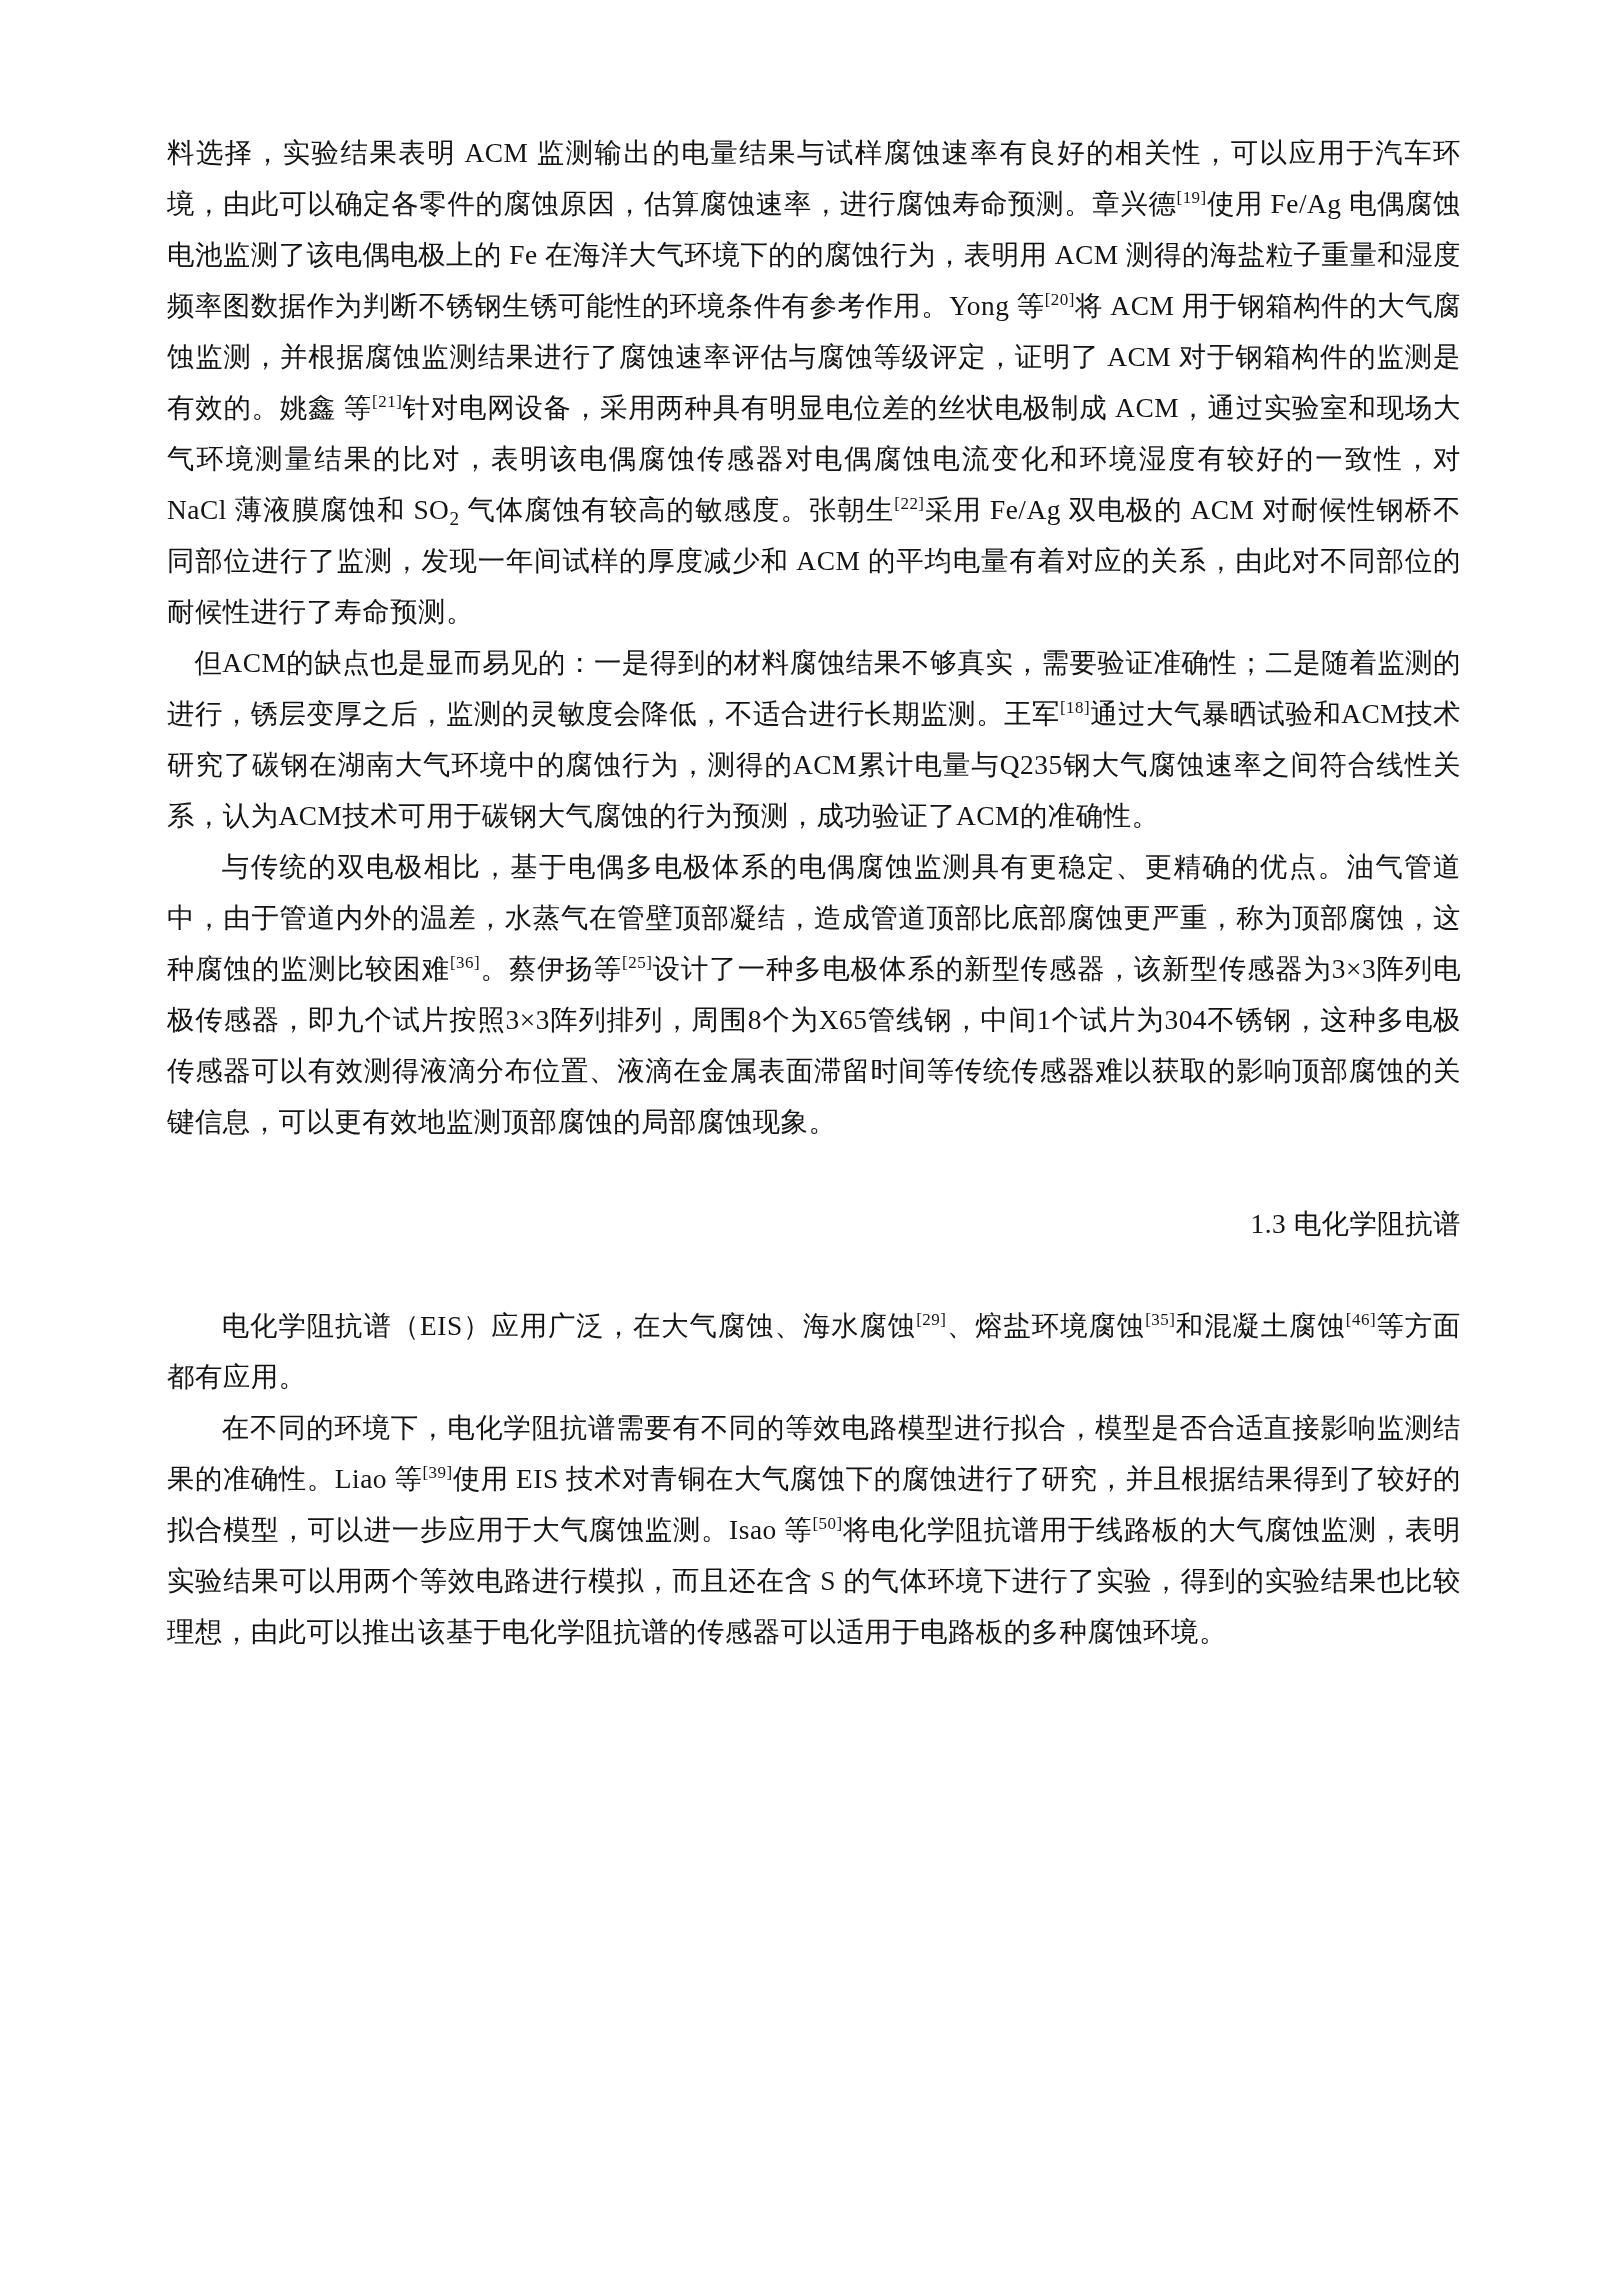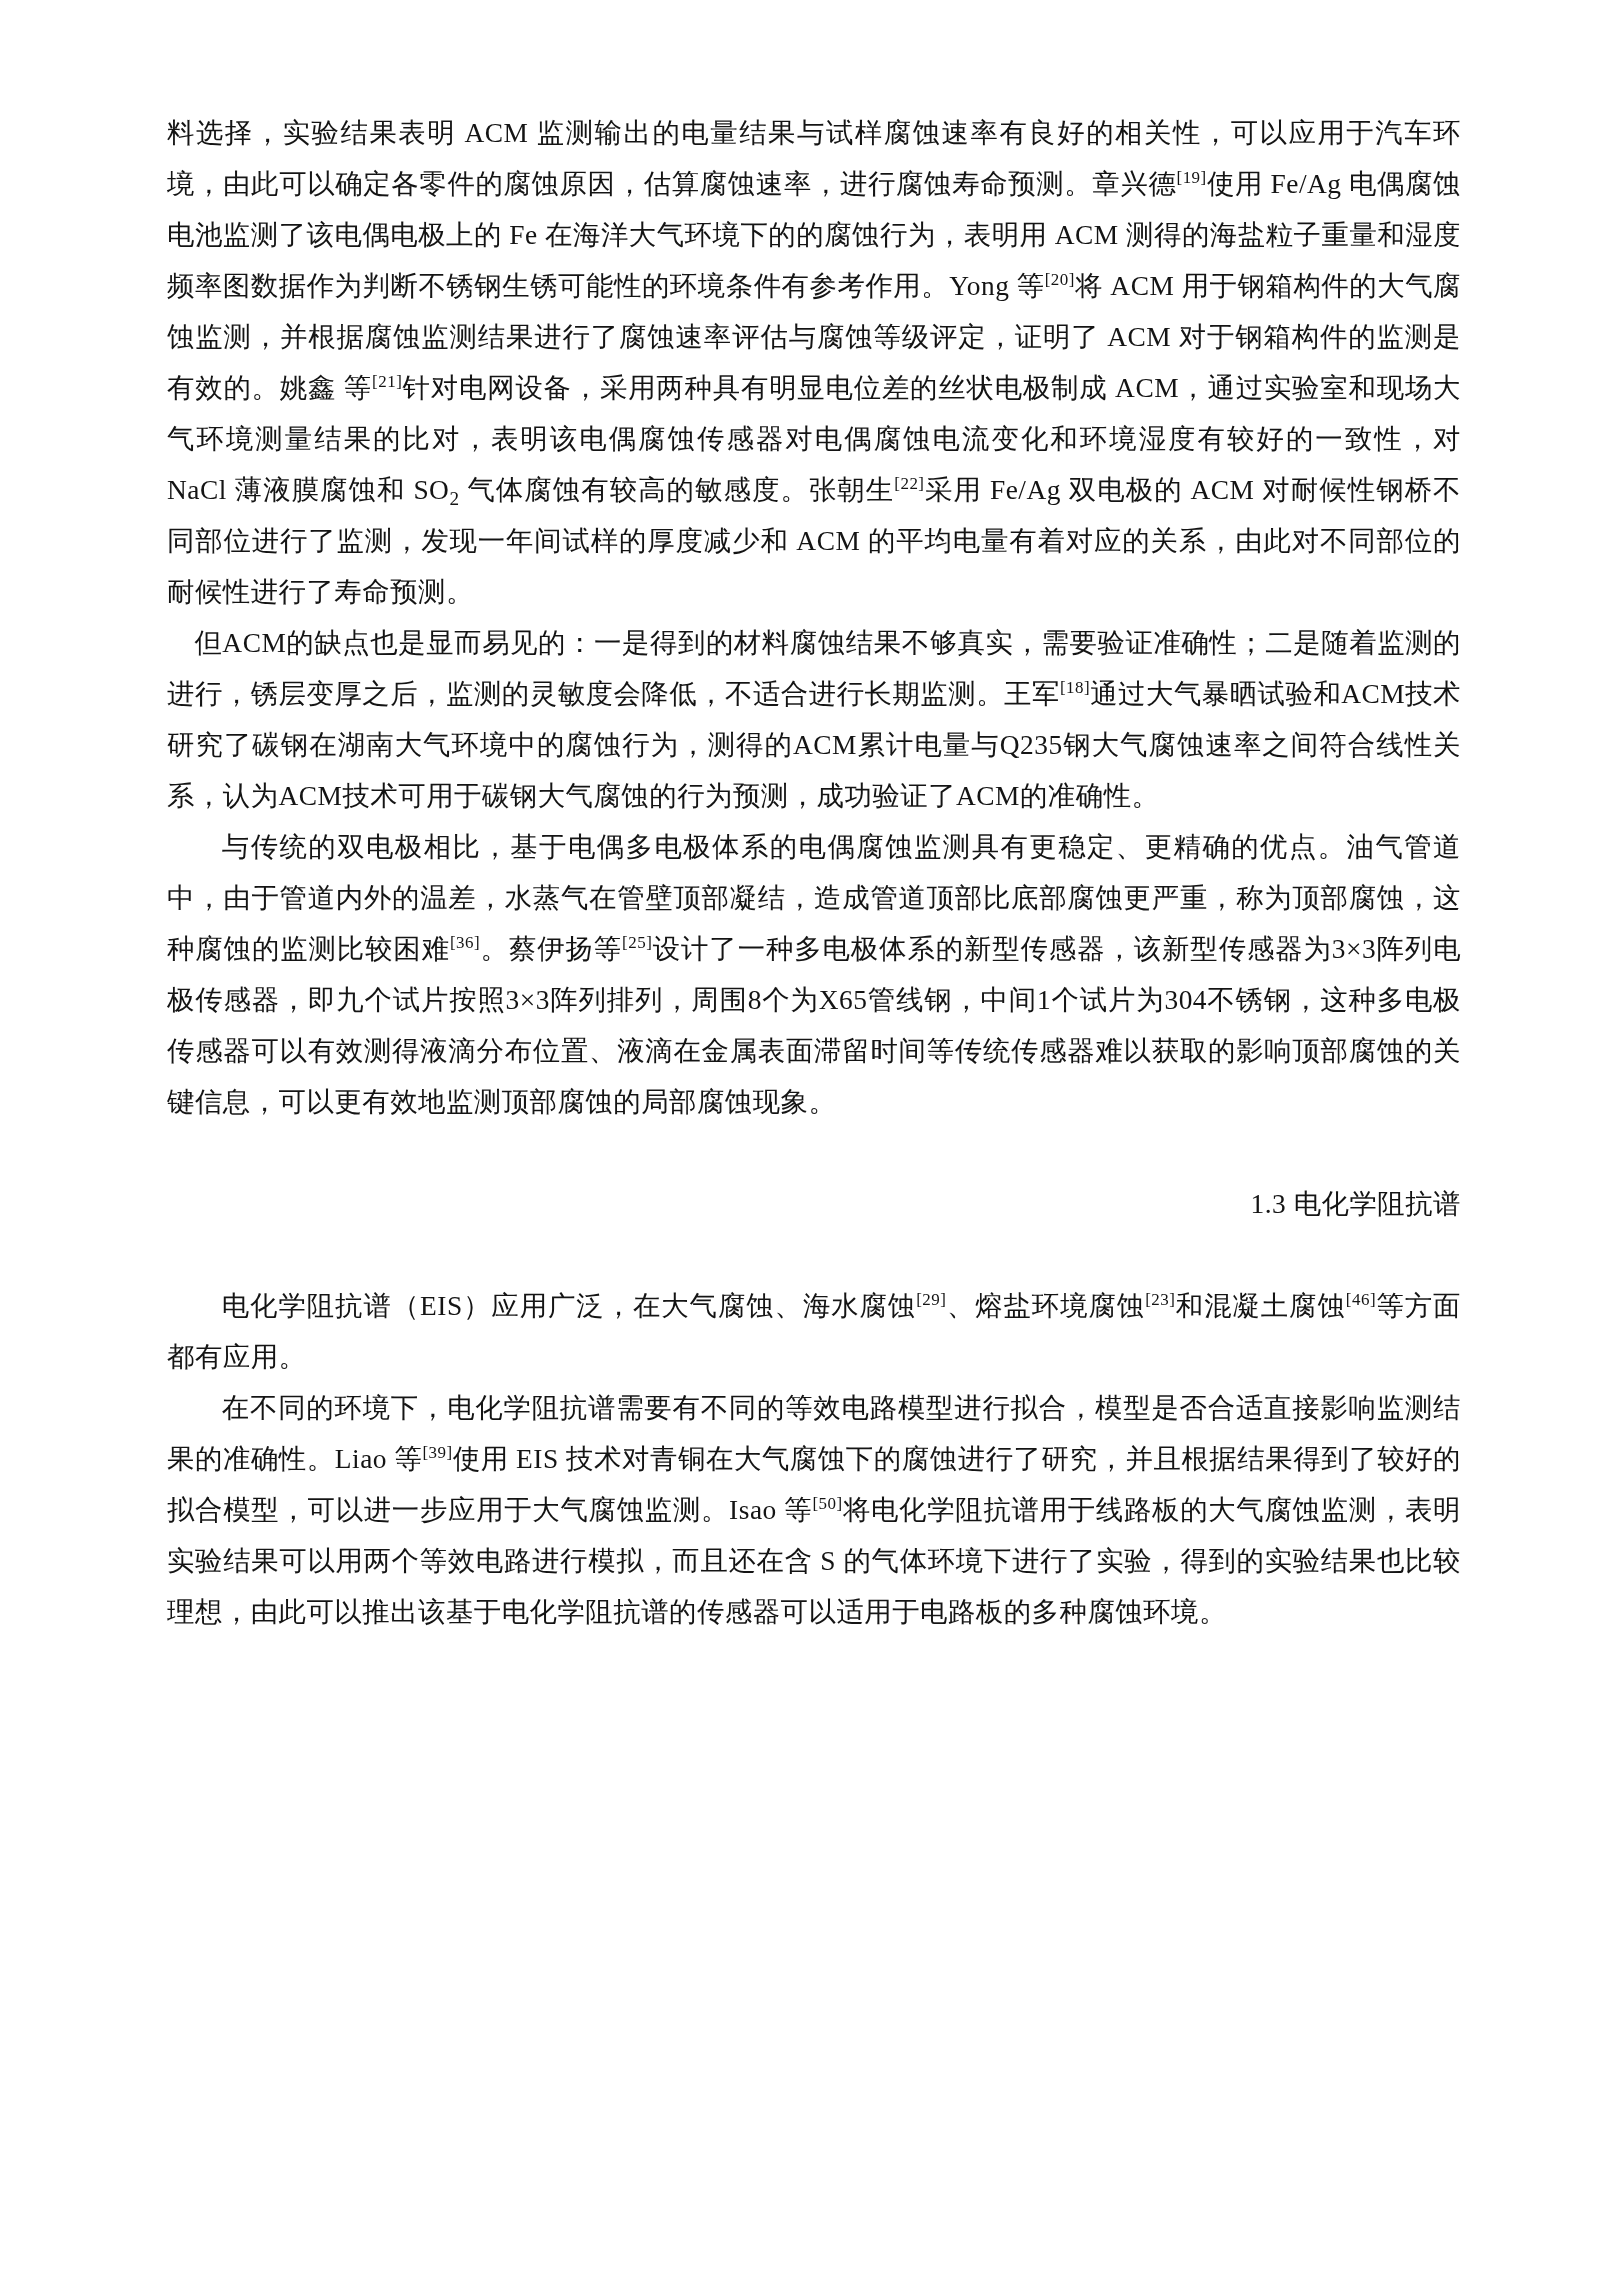--- a/index.html
+++ b/index.html
@@ -10,21 +10,21 @@
     height: 2293px;
     margin: 0 auto;
     background: #ffffff;
     overflow: hidden;
     font-family: "Liberation Serif", "DejaVu Serif", serif;
     color: #141414;
   }
   .text-block {
     position: absolute;
     left: 167px;
-    top: 108px;
+    top: 128px;
     width: 1294px;
     font-size: 27.4px;
     line-height: 51px;
     text-align: justify;
     letter-spacing: 0.5px;
   }
   p.para { margin: 0; }
   .indent-1 { text-indent: 1em; }
   .indent-2 { text-indent: 2em; }
   .section-heading {
@@ -52,19 +52,19 @@
   <div class="text-block">
 
     <p class="para">料选择，实验结果表明 ACM 监测输出的电量结果与试样腐蚀速率有良好的相关性，可以应用于汽车环境，由此可以确定各零件的腐蚀原因，估算腐蚀速率，进行腐蚀寿命预测。章兴德<sup>[19]</sup>使用 Fe/Ag 电偶腐蚀电池监测了该电偶电极上的 Fe 在海洋大气环境下的的腐蚀行为，表明用 ACM 测得的海盐粒子重量和湿度频率图数据作为判断不锈钢生锈可能性的环境条件有参考作用。Yong 等<sup>[20]</sup>将 ACM 用于钢箱构件的大气腐蚀监测，并根据腐蚀监测结果进行了腐蚀速率评估与腐蚀等级评定，证明了 ACM 对于钢箱构件的监测是有效的。姚鑫 等<sup>[21]</sup>针对电网设备，采用两种具有明显电位差的丝状电极制成 ACM，通过实验室和现场大气环境测量结果的比对，表明该电偶腐蚀传感器对电偶腐蚀电流变化和环境湿度有较好的一致性，对 NaCl 薄液膜腐蚀和 SO<sub>2</sub> 气体腐蚀有较高的敏感度。张朝生<sup>[22]</sup>采用 Fe/Ag 双电极的 ACM 对耐候性钢桥不同部位进行了监测，发现一年间试样的厚度减少和 ACM 的平均电量有着对应的关系，由此对不同部位的耐候性进行了寿命预测。</p>
 
     <p class="para indent-1">但ACM的缺点也是显而易见的：一是得到的材料腐蚀结果不够真实，需要验证准确性；二是随着监测的进行，锈层变厚之后，监测的灵敏度会降低，不适合进行长期监测。王军<sup>[18]</sup>通过大气暴晒试验和ACM技术研究了碳钢在湖南大气环境中的腐蚀行为，测得的ACM累计电量与Q235钢大气腐蚀速率之间符合线性关系，认为ACM技术可用于碳钢大气腐蚀的行为预测，成功验证了ACM的准确性。</p>
 
     <p class="para indent-2">与传统的双电极相比，基于电偶多电极体系的电偶腐蚀监测具有更稳定、更精确的优点。油气管道中，由于管道内外的温差，水蒸气在管壁顶部凝结，造成管道顶部比底部腐蚀更严重，称为顶部腐蚀，这种腐蚀的监测比较困难<sup>[36]</sup>。蔡伊扬等<sup>[25]</sup>设计了一种多电极体系的新型传感器，该新型传感器为3×3阵列电极传感器，即九个试片按照3×3阵列排列，周围8个为X65管线钢，中间1个试片为304不锈钢，这种多电极传感器可以有效测得液滴分布位置、液滴在金属表面滞留时间等传统传感器难以获取的影响顶部腐蚀的关键信息，可以更有效地监测顶部腐蚀的局部腐蚀现象。</p>
 
     <h2 class="section-heading">1.3 电化学阻抗谱</h2>
 
-    <p class="para indent-2">电化学阻抗谱（EIS）应用广泛，在大气腐蚀、海水腐蚀<sup>[29]</sup>、熔盐环境腐蚀<sup>[23]</sup>和混凝土腐蚀<sup>[46]</sup>等方面都有应用。</p>
+    <p class="para indent-2">电化学阻抗谱（EIS）应用广泛，在大气腐蚀、海水腐蚀<sup>[29]</sup>、熔盐环境腐蚀<sup>[35]</sup>和混凝土腐蚀<sup>[46]</sup>等方面都有应用。</p>
 
     <p class="para indent-2">在不同的环境下，电化学阻抗谱需要有不同的等效电路模型进行拟合，模型是否合适直接影响监测结果的准确性。Liao 等<sup>[39]</sup>使用 EIS 技术对青铜在大气腐蚀下的腐蚀进行了研究，并且根据结果得到了较好的拟合模型，可以进一步应用于大气腐蚀监测。Isao 等<sup>[50]</sup>将电化学阻抗谱用于线路板的大气腐蚀监测，表明实验结果可以用两个等效电路进行模拟，而且还在含 S 的气体环境下进行了实验，得到的实验结果也比较理想，由此可以推出该基于电化学阻抗谱的传感器可以适用于电路板的多种腐蚀环境。</p>
 
   </div>
 </div>
 
 
 </body></html>

